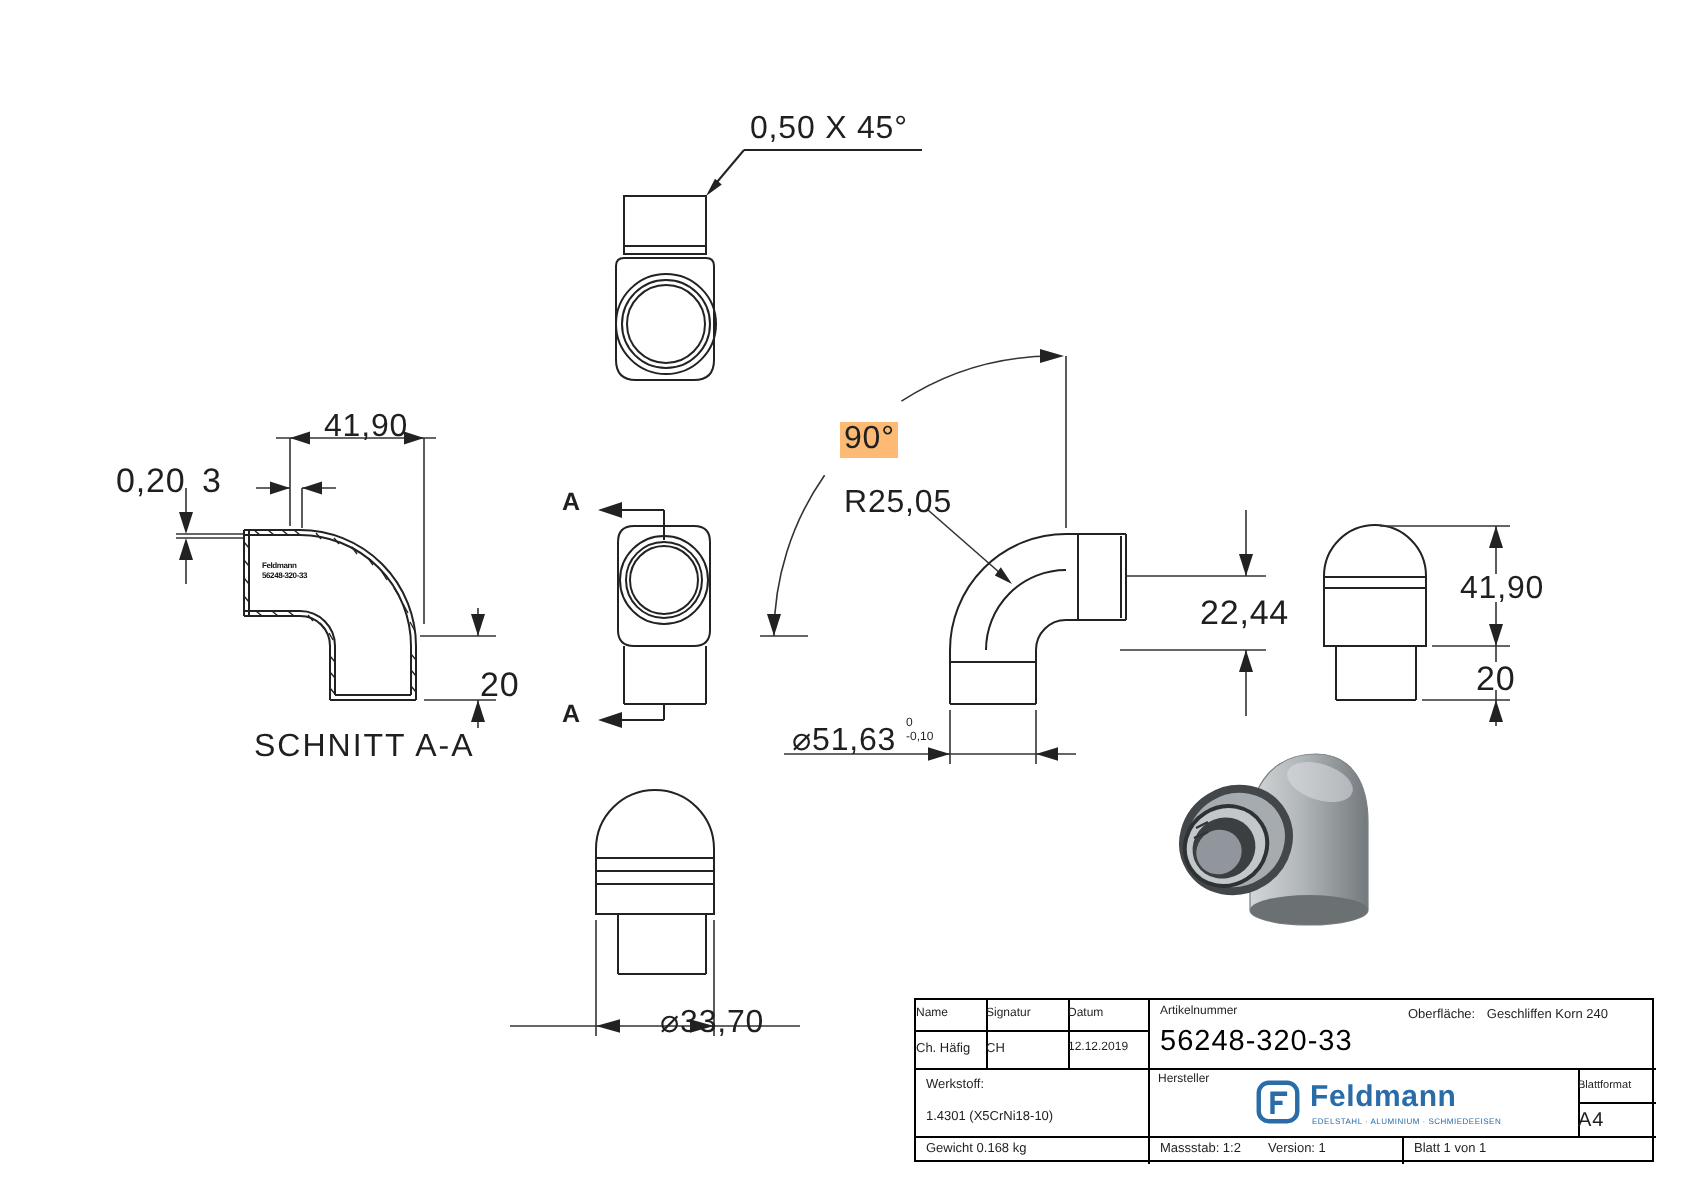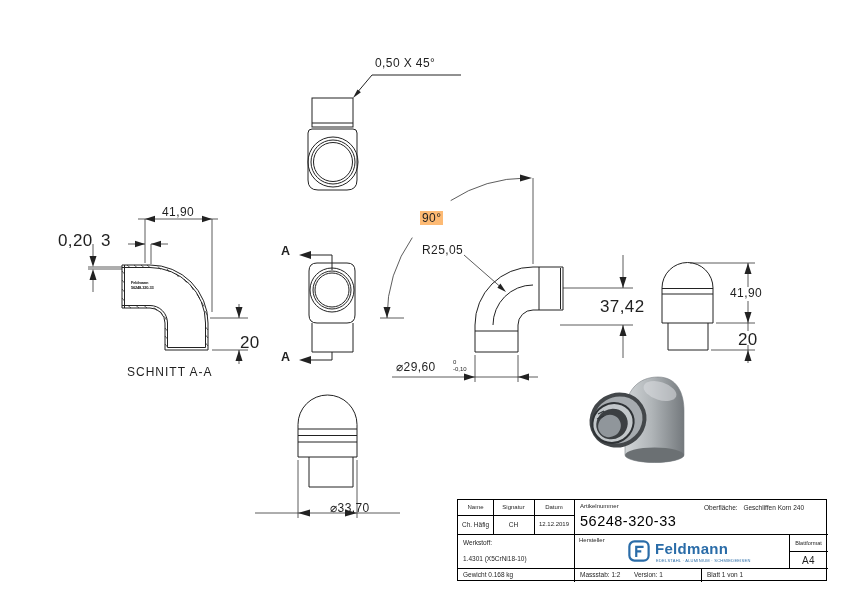--- a/index.html
+++ b/index.html
@@ -1,32 +1,32 @@
 <!DOCTYPE html>
 <html><head>
 <meta charset="utf-8">
 <style>
   html,body{margin:0;padding:0;background:#e8e8e8;}
   .sheet{position:relative;width:842px;height:595px;background:#ffffff;overflow:hidden;
          font-family:"Liberation Sans",sans-serif;color:#1f1f1f;}
   .view{position:absolute;}
   .dim{position:absolute;font-size:17px;letter-spacing:.4px;white-space:nowrap;color:#1f1f1f;}
-  .dim.big{font-size:12px;}
+  .dim.big{font-size:16px;}
   .marker{position:absolute;font-size:12.5px;font-weight:bold;letter-spacing:.3px;}
   .marking{position:absolute;font-size:4px;line-height:4.6px;font-weight:bold;color:#111;
            letter-spacing:-.2px;white-space:nowrap;}
   .tolstack{position:absolute;font-size:6px;line-height:6.5px;letter-spacing:0;white-space:nowrap;}
   
   .tb{position:absolute;left:457px;top:499px;width:370px;height:82px;border:1px solid #000;
       box-sizing:border-box;background:#fff;}
   .tb .v{position:absolute;width:1px;background:#000;}
   .tb .h{position:absolute;height:1px;background:#000;}
   .tb .cell{position:absolute;white-space:nowrap;}
   .f6{font-size:6px;} .f65{font-size:6.5px;} .f55{font-size:5.5px;}
-  .ctr{text-align:center;}
+  .ctr{text-align:left;}
   .artnum{font-size:14.5px;letter-spacing:.5px;color:#000;}
   .a4{font-size:10px;letter-spacing:.5px;}
   .logo-word{font-size:15px;font-weight:bold;color:#2a6ca8;letter-spacing:.3px;}
   .logo-tag{font-size:4px;color:#2a6ca8;letter-spacing:.25px;}
   svg{display:block;}
 </style>
 </head>
 <body>
 
 <div class="sheet">
@@ -235,22 +235,22 @@
   <div class="dim" style="left:58px;top:231px;">0,20</div>
   <div class="dim" style="left:101px;top:231px;">3</div>
   <div class="dim" style="left:240px;top:333px;">20</div>
   <div class="dim big" style="left:127px;top:365px;letter-spacing:1px;">SCHNITT A-A</div>
 
   <div class="marker" style="left:281px;top:244px;">A</div>
   <div class="marker" style="left:281px;top:350px;">A</div>
 
   <div class="dim big" style="left:420px;top:211px;background:#fdba74;padding:0 2px;">90°</div>
   <div class="dim big" style="left:422px;top:243px;">R25,05</div>
-  <div class="dim" style="left:600px;top:297px;">37,42</div>
-  <div class="dim big" style="left:396px;top:360px;">⌀29,60</div>
+  <div class="dim" style="left:600px;top:297px;">22,44</div>
+  <div class="dim big" style="left:396px;top:360px;">⌀51,63</div>
   <div class="tolstack" style="left:453px;top:359px;">
     <div>0</div>
     <div>-0,10</div>
   </div>
 
   <div class="dim big" style="left:306px;top:501px;margin-left:24px;">⌀33,70</div>
   <div class="dim big" style="left:730px;top:286px;">41,90</div>
   <div class="dim" style="left:738px;top:330px;">20</div>
 
   <div class="marking" style="left:131px;top:281px;">

